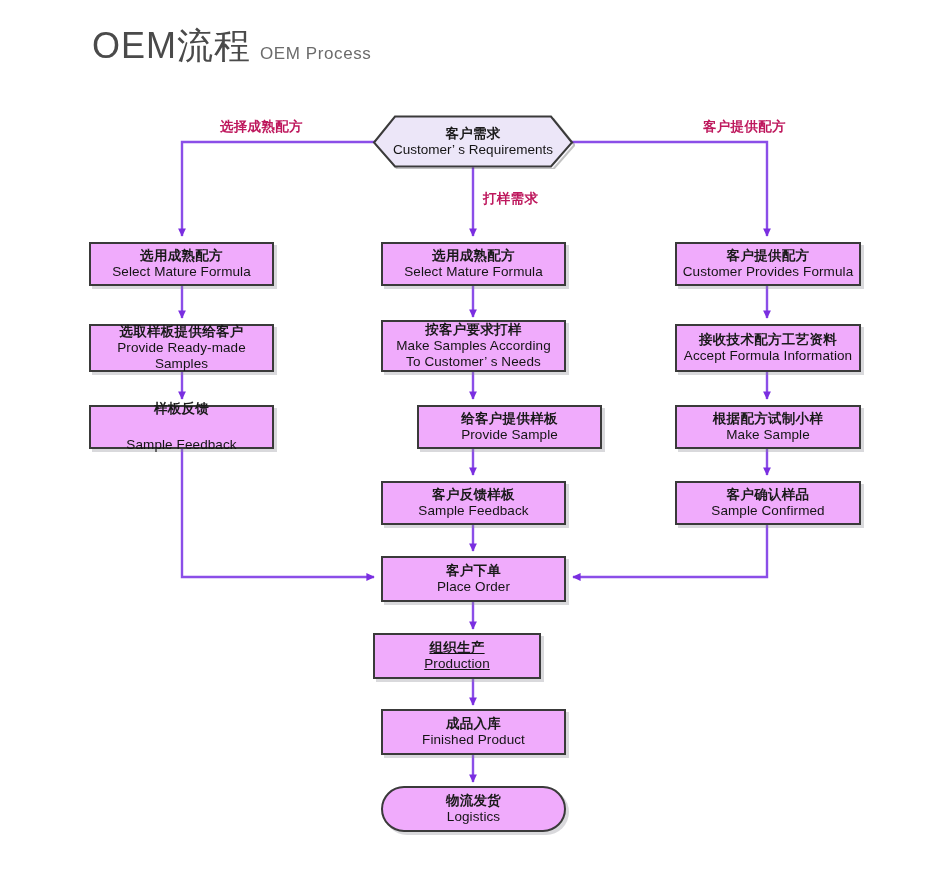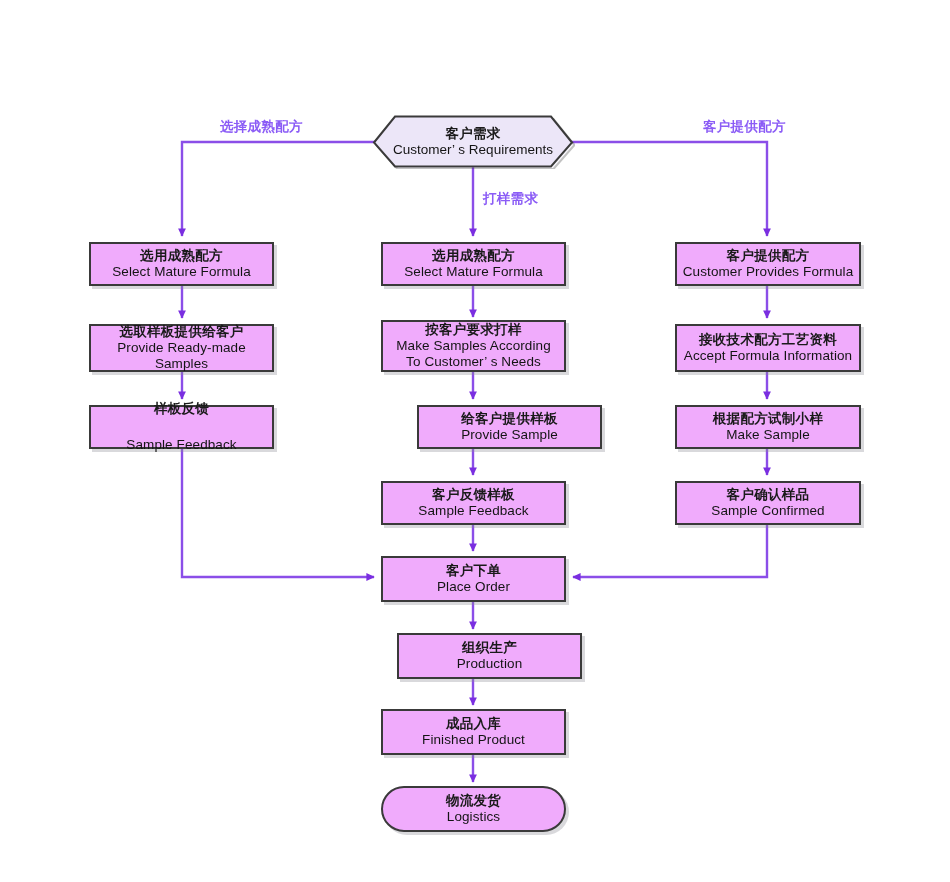--- a/index.html
+++ b/index.html
@@ -114,30 +114,34 @@
     font-size: 13.5px;
     font-weight: 400;
     color: #141414;
   }
 
   
   .edge-label {
     position: absolute;
     font-size: 13.5px;
     font-weight: 600;
-    color: #8b5cf6;
+    color: #be185d;
     white-space: nowrap;
     letter-spacing: 0.3px;
   }
 </style>
 </head>
 <body>
 
 <div id="canvas">
 
+  <div class="title-wrap">
+    <span class="title-cn">OEM流程</span>
+    <span class="title-en">OEM Process</span>
+  </div>
 
   <svg id="wires" viewBox="0 0 950 882" xmlns="http://www.w3.org/2000/svg">
     <defs>
       <marker id="arrow" markerWidth="9" markerHeight="9" refX="7.6" refY="4.5" orient="auto" markerUnits="userSpaceOnUse">
         <path d="M0,0.6 L8.4,4.5 L0,8.4 z" fill="#7a2ee0"></path>
       </marker>
     </defs>
     <g fill="none" stroke="#8b4ee8" stroke-width="2.4" stroke-linecap="butt">
 
       <path d="M 381 142 L 182 142 L 182 236" marker-end="url(#arrow)"></path>
@@ -237,21 +241,21 @@
   <div class="node" style="left:675px; top:481px; width:186px; height:44px;">
     <div class="cn">客户确认样品</div>
     <div class="en">Sample Confirmed</div>
   </div>
 
   <div class="node" style="left:381px; top:556px; width:185px; height:46px;">
     <div class="cn">客户下单</div>
     <div class="en">Place Order</div>
   </div>
 
-  <div class="node" style="left:397px; top:633px; width:185px; height:46px;">
+  <div class="node" style="left:373px; top:633px; width:168px; height:46px;text-decoration:underline;">
     <div class="cn">组织生产</div>
     <div class="en">Production</div>
   </div>
 
   <div class="node" style="left:381px; top:709px; width:185px; height:46px;">
     <div class="cn">成品入库</div>
     <div class="en">Finished Product</div>
   </div>
 
   <div class="node pill" style="left:381px; top:786px; width:185px; height:46px;">

